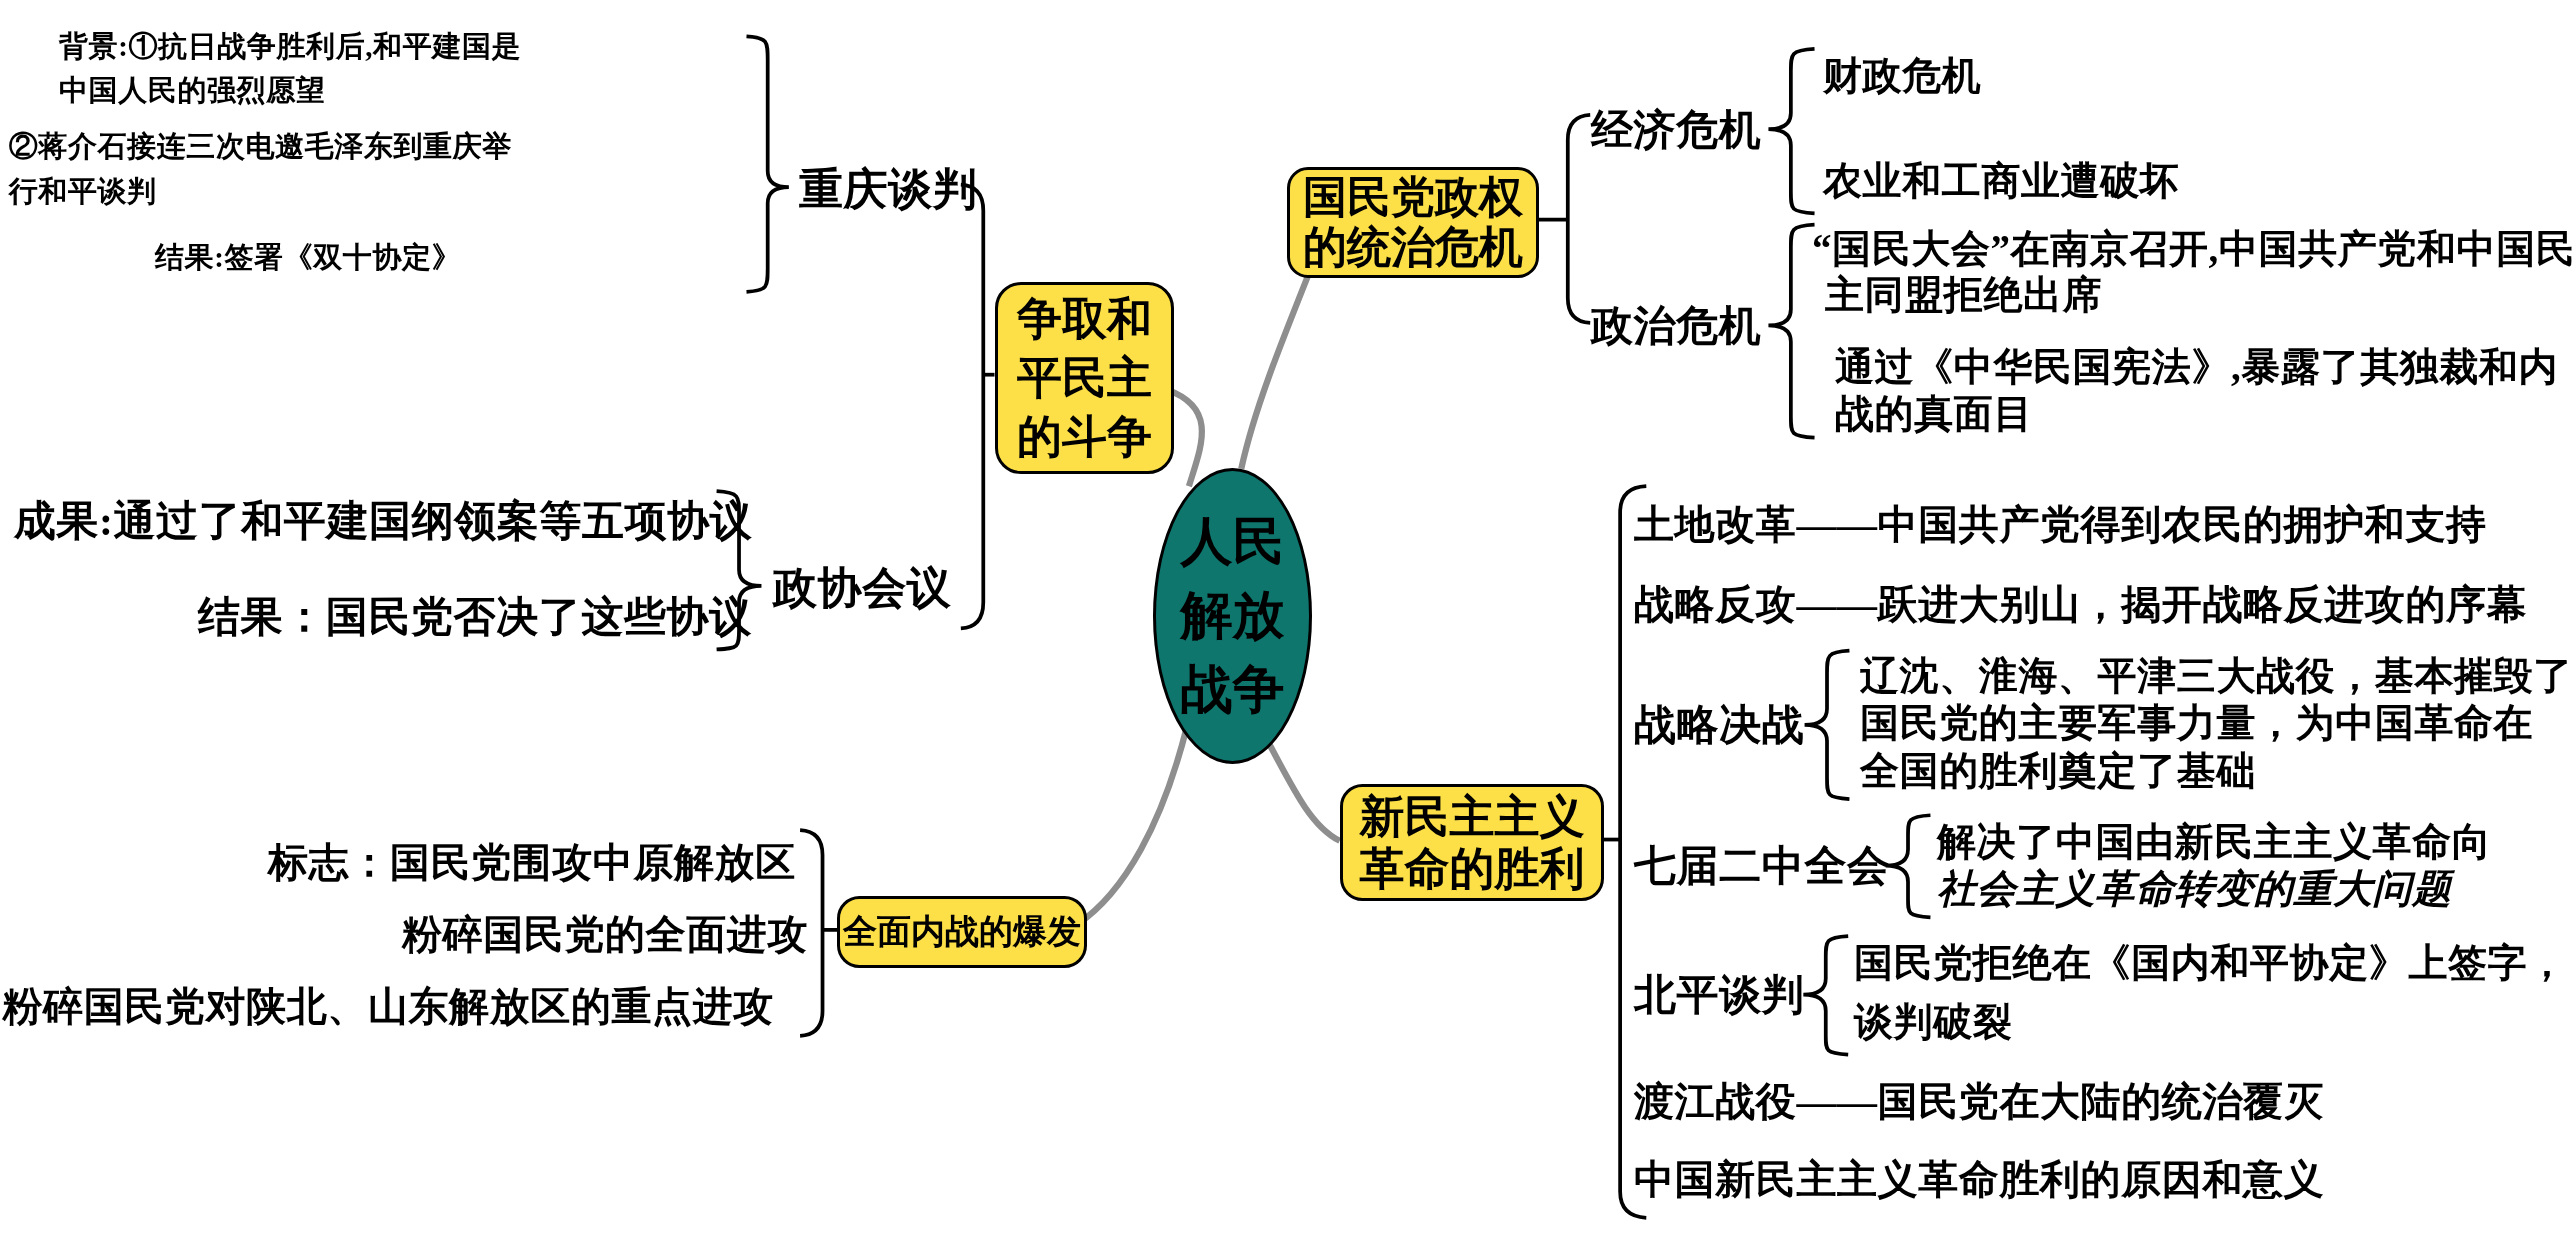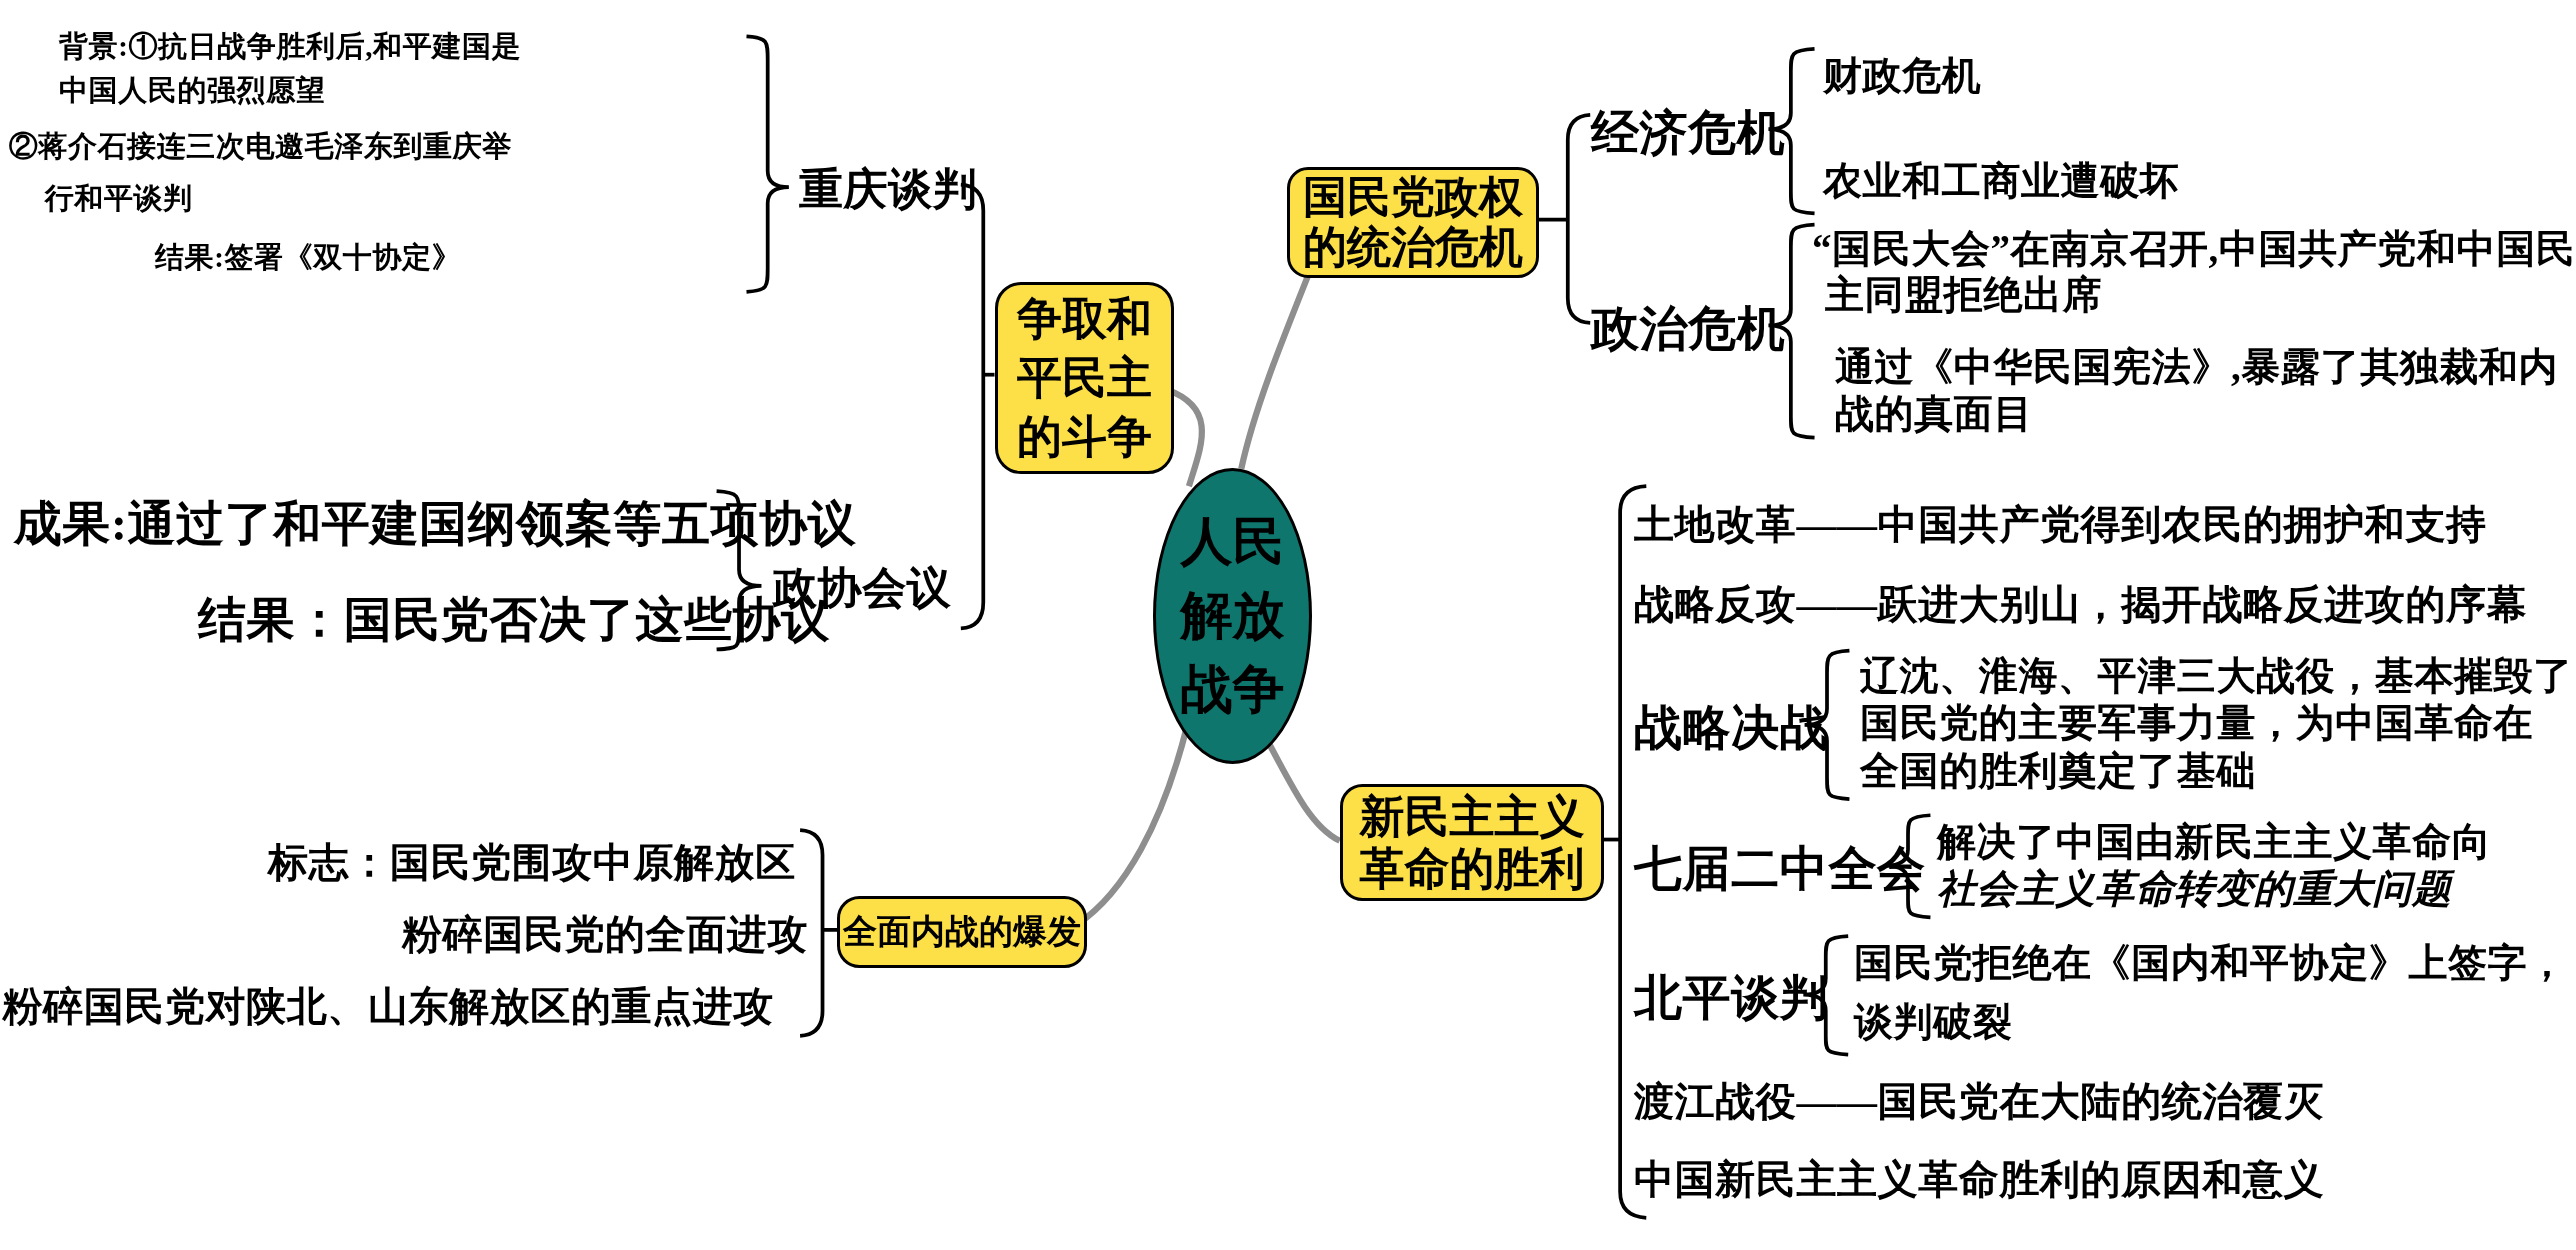--- a/index.html
+++ b/index.html
@@ -2,21 +2,21 @@
 <html style="font-size:10px"><head>
 <meta charset="utf-8">
 <style>
   html,body{margin:0;padding:0;background:#ffffff;}
   body{width:2576px;height:1251px;position:relative;overflow:hidden;
        font-family:"Liberation Serif","DejaVu Serif",serif;color:#000;}
   #diagram{position:absolute;left:0;top:0;width:2576px;height:1251px;}
   svg.links{position:absolute;left:0;top:0;z-index:1;}
   .txt{position:absolute;z-index:3;font-weight:bold;white-space:nowrap;
        line-height:1.1;letter-spacing:0.6px;}
-  .fs68{font-size:29px;} .fs66{font-size:48px;} .fs64{font-size:40px;}
+  .fs68{font-size:29px;} .fs66{font-size:42px;} .fs64{font-size:40px;}
   .fs62{font-size:39px;} .fs70{font-size:44px;}
   .node{position:absolute;z-index:4;background:#fde047;border:3.7px solid #000;
         border-radius:26px;display:flex;flex-direction:column;align-items:center;
         justify-content:center;font-weight:bold;text-align:center;}
   .root{position:absolute;z-index:4;border:3.1px solid #000;border-radius:50%;
         display:flex;flex-direction:column;align-items:center;justify-content:center;
         font-weight:bold;text-align:center;}
 </style>
 </head>
 <body>
@@ -84,21 +84,21 @@
   </div>
 
   <div class="node" style="left:1340px;top:784px;width:258px;height:111px;font-size:45px;line-height:52px;border-radius:22.4px;">
     <span>新民主主义</span>
     <span>革命的胜利</span>
   </div>
 
   <div class="txt fs68" style="left:59px;top:31px;">背景:①抗日战争胜利后,和平建国是</div>
   <div class="txt fs68" style="left:59px;top:75px;">中国人民的强烈愿望</div>
   <div class="txt fs68" style="left:8.7px;top:131px;">②蒋介石接连三次电邀毛泽东到重庆举</div>
-  <div class="txt fs68" style="left:8.7px;top:183px;margin-left:36px;">行和平谈判</div>
+  <div class="txt fs68" style="left:8.7px;top:176px;">行和平谈判</div>
   <div class="txt fs68" style="left:155px;top:242px;">结果:签署《双十协定》</div>
   <div class="txt fs70" style="left:799px;top:166px;">重庆谈判</div>
 
   <div class="txt fs66" style="left:13.7px;top:498px;">成果:通过了和平建国纲领案等五项协议</div>
   <div class="txt fs66" style="left:198px;top:594px;">结果：国民党否决了这些协议</div>
   <div class="txt fs70" style="left:773px;top:565px;">政协会议</div>
 
   <div class="txt fs64" style="left:268px;top:841px;">标志：国民党围攻中原解放区</div>
   <div class="txt fs64" style="left:402px;top:913px;">粉碎国民党的全面进攻</div>
   <div class="txt fs64" style="left:2.5px;top:985px;">粉碎国民党对陕北、山东解放区的重点进攻</div>

